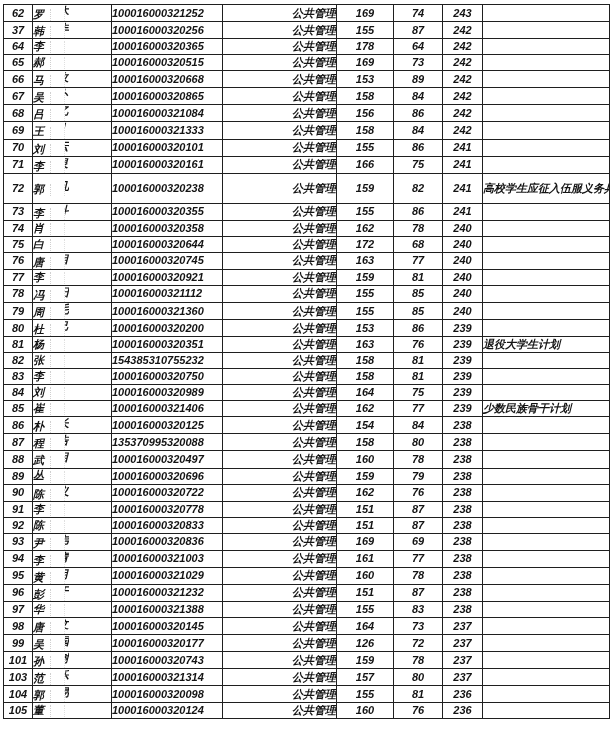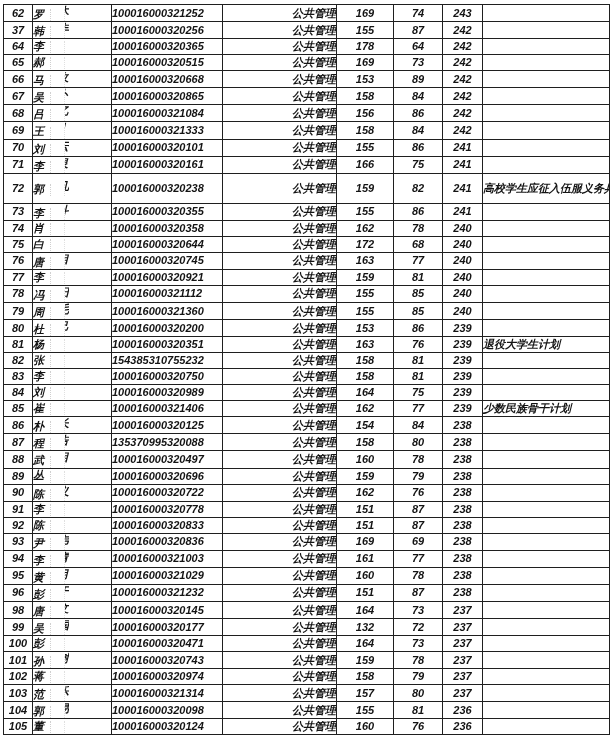--- a/index.html
+++ b/index.html
@@ -411,66 +411,56 @@
           <td class="c-no">96</td>
           <td class="c-name"><span class="surname">彭</span><span class="redact"></span><span class="frag"><span>干</span></span></td>
           <td class="c-id">100016000321232</td>
           <td class="c-major">公共管理</td>
           <td class="c-s">151</td>
           <td class="c-s">87</td>
           <td class="c-s">238</td>
           <td class="c-remark"></td>
         </tr>
         <tr>
+          <td class="c-no">97</td>
+          <td class="c-name"><span class="surname">华</span><span class="redact"></span></td>
+          <td class="c-id">100016000321388</td>
+          <td class="c-major">公共管理</td>
+          <td class="c-s">155</td>
+          <td class="c-s">83</td>
+          <td class="c-s">238</td>
+          <td class="c-remark"></td>
+        </tr>
+        <tr>
           <td class="c-no">98</td>
           <td class="c-name"><span class="surname">唐</span><span class="redact"></span><span class="frag"><span>文</span></span></td>
           <td class="c-id">100016000320145</td>
           <td class="c-major">公共管理</td>
           <td class="c-s">164</td>
           <td class="c-s">73</td>
           <td class="c-s">237</td>
           <td class="c-remark"></td>
         </tr>
         <tr>
           <td class="c-no">99</td>
           <td class="c-name"><span class="surname">吴</span><span class="redact"></span><span class="frag"><span>国</span></span></td>
           <td class="c-id">100016000320177</td>
           <td class="c-major">公共管理</td>
-          <td class="c-s">132</td>
+          <td class="c-s">126</td>
           <td class="c-s">72</td>
-          <td class="c-s">237</td>
-          <td class="c-remark"></td>
-        </tr>
-        <tr>
-          <td class="c-no">100</td>
-          <td class="c-name"><span class="surname">彭</span><span class="redact"></span></td>
-          <td class="c-id">100016000320471</td>
-          <td class="c-major">公共管理</td>
-          <td class="c-s">164</td>
-          <td class="c-s">73</td>
           <td class="c-s">237</td>
           <td class="c-remark"></td>
         </tr>
         <tr>
           <td class="c-no">101</td>
           <td class="c-name"><span class="surname">孙</span><span class="redact"></span><span class="frag"><span>树</span></span></td>
           <td class="c-id">100016000320743</td>
           <td class="c-major">公共管理</td>
           <td class="c-s">159</td>
           <td class="c-s">78</td>
-          <td class="c-s">237</td>
-          <td class="c-remark"></td>
-        </tr>
-        <tr>
-          <td class="c-no">102</td>
-          <td class="c-name"><span class="surname">蒋</span><span class="redact"></span></td>
-          <td class="c-id">100016000320974</td>
-          <td class="c-major">公共管理</td>
-          <td class="c-s">158</td>
-          <td class="c-s">79</td>
           <td class="c-s">237</td>
           <td class="c-remark"></td>
         </tr>
         <tr>
           <td class="c-no">103</td>
           <td class="c-name"><span class="surname">范</span><span class="redact"></span><span class="frag"><span>乐</span></span></td>
           <td class="c-id">100016000321314</td>
           <td class="c-major">公共管理</td>
           <td class="c-s">157</td>
           <td class="c-s">80</td>

